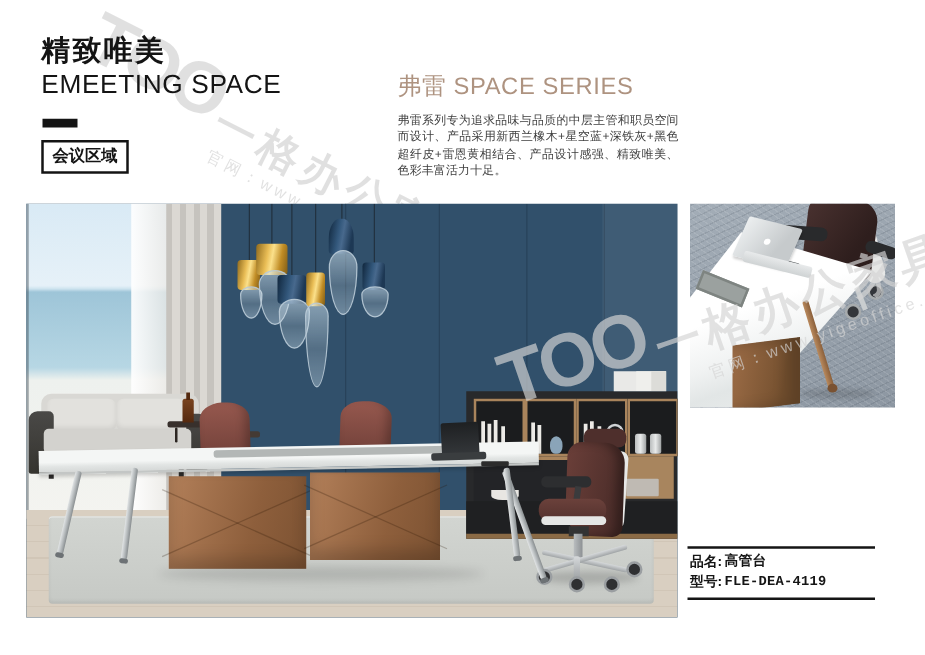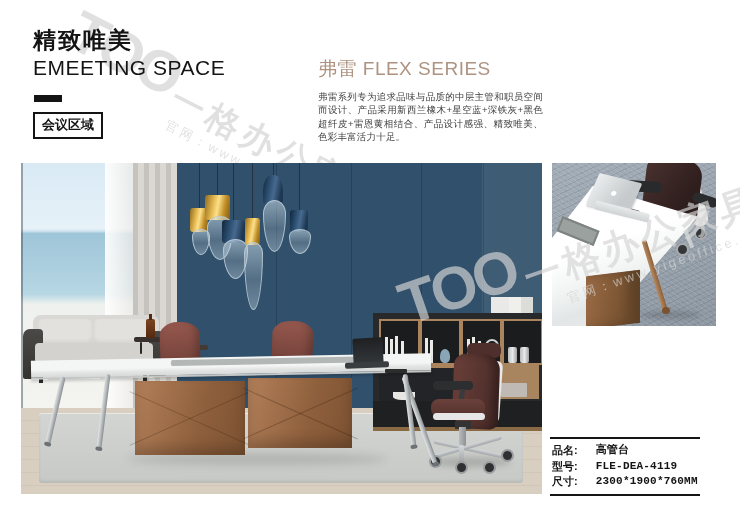--- a/index.html
+++ b/index.html
@@ -158,40 +158,40 @@
     background:linear-gradient(100deg,#9c6c46,#74502f 75%);box-shadow:inset -10px 0 12px rgba(0,0,0,0.2);}
   .r-leg{position:absolute;left:100px;top:76px;width:5px;height:72px;transform:rotate(-17deg);
     background:linear-gradient(90deg,#b98a5e,#8a5f3a);border-radius:2px;}
   .r-foot{position:absolute;left:110px;top:144px;width:8px;height:7px;background:#7a5232;border-radius:50%;}
   .r-shadow{position:absolute;left:88px;top:148px;width:60px;height:8px;background:rgba(0,0,0,0.14);border-radius:50%;filter:blur(2px);}
 
   
   .info{left:550px;top:437px;width:148px;border-top:2px solid #151515;border-bottom:2px solid #151515;
     padding:4px 0 4px 2px;z-index:6;}
   .info-row{display:flex;font-size:11px;font-weight:700;color:#151515;line-height:15.5px;}
-  .info-label{margin-right:18px;white-space:nowrap;}
+  .info-label{margin-right:2px;white-space:nowrap;}
   .info-value{white-space:nowrap;letter-spacing:0.2px;font-family:Liberation Mono, monospace;}
 </style>
 </head>
 <body>
 
 <div class="wm wm1">
   <div class="wm-line1">
     <span class="wm-too">TOO</span>
     <span class="wm-brand">一格办公家具</span>
   </div>
   <div class="wm-url">官网：www.yigeoffice.cn</div>
 </div>
 
 <div class="abs title-cn">精致唯美</div>
 <div class="abs title-en">EMEETING SPACE</div>
 <div class="abs dash"></div>
 <div class="abs tag">会议区域</div>
 
-<div class="abs series-title">弗雷 FLEX SERIES</div>
+<div class="abs series-title">弗雷 SPACE SERIES</div>
 <div class="abs series-desc">弗雷系列专为追求品味与品质的中层主管和职员空间而设计、产品采用新西兰橡木+星空蓝+深铁灰+黑色超纤皮+雷恩黄相结合、产品设计感强、精致唯美、色彩丰富活力十足。</div>
 
 <div class="abs photo-main">
   <div class="seam" style="left:255px"></div>
   <div class="seam" style="left:330px"></div>
   <div class="seam" style="left:400px"></div>
   <div class="seam" style="left:462px"></div>
   <div class="wall-light"></div>
 
   <div class="window"></div>
@@ -358,17 +358,13 @@
 
 <div class="abs info">
   <div class="info-row">
     <span class="info-label">品名:</span>
     <span class="info-value">高管台</span>
   </div>
   <div class="info-row">
     <span class="info-label">型号:</span>
     <span class="info-value">FLE-DEA-4119</span>
   </div>
-  <div class="info-row">
-    <span class="info-label">尺寸:</span>
-    <span class="info-value">2300*1900*760MM</span>
-  </div>
 </div>
 
 </body></html>

